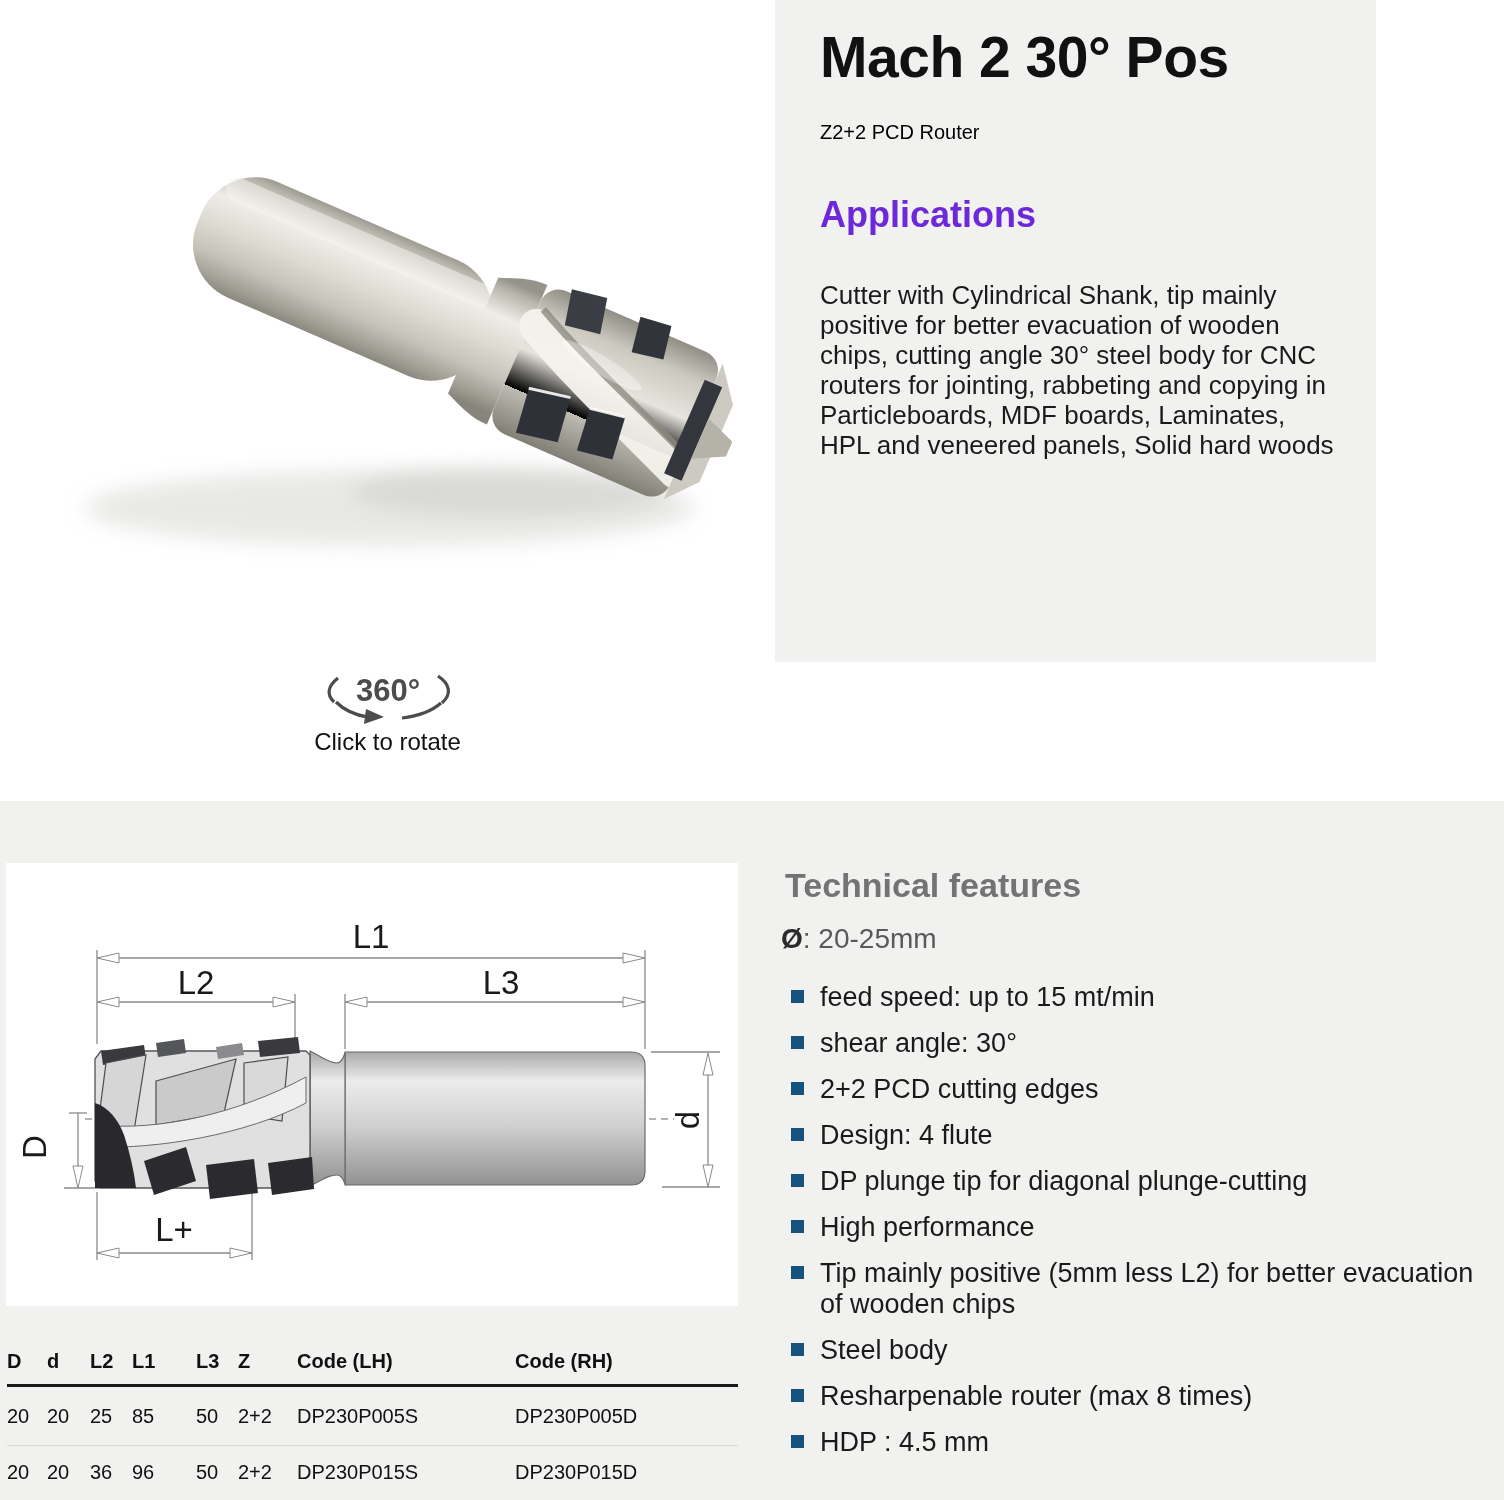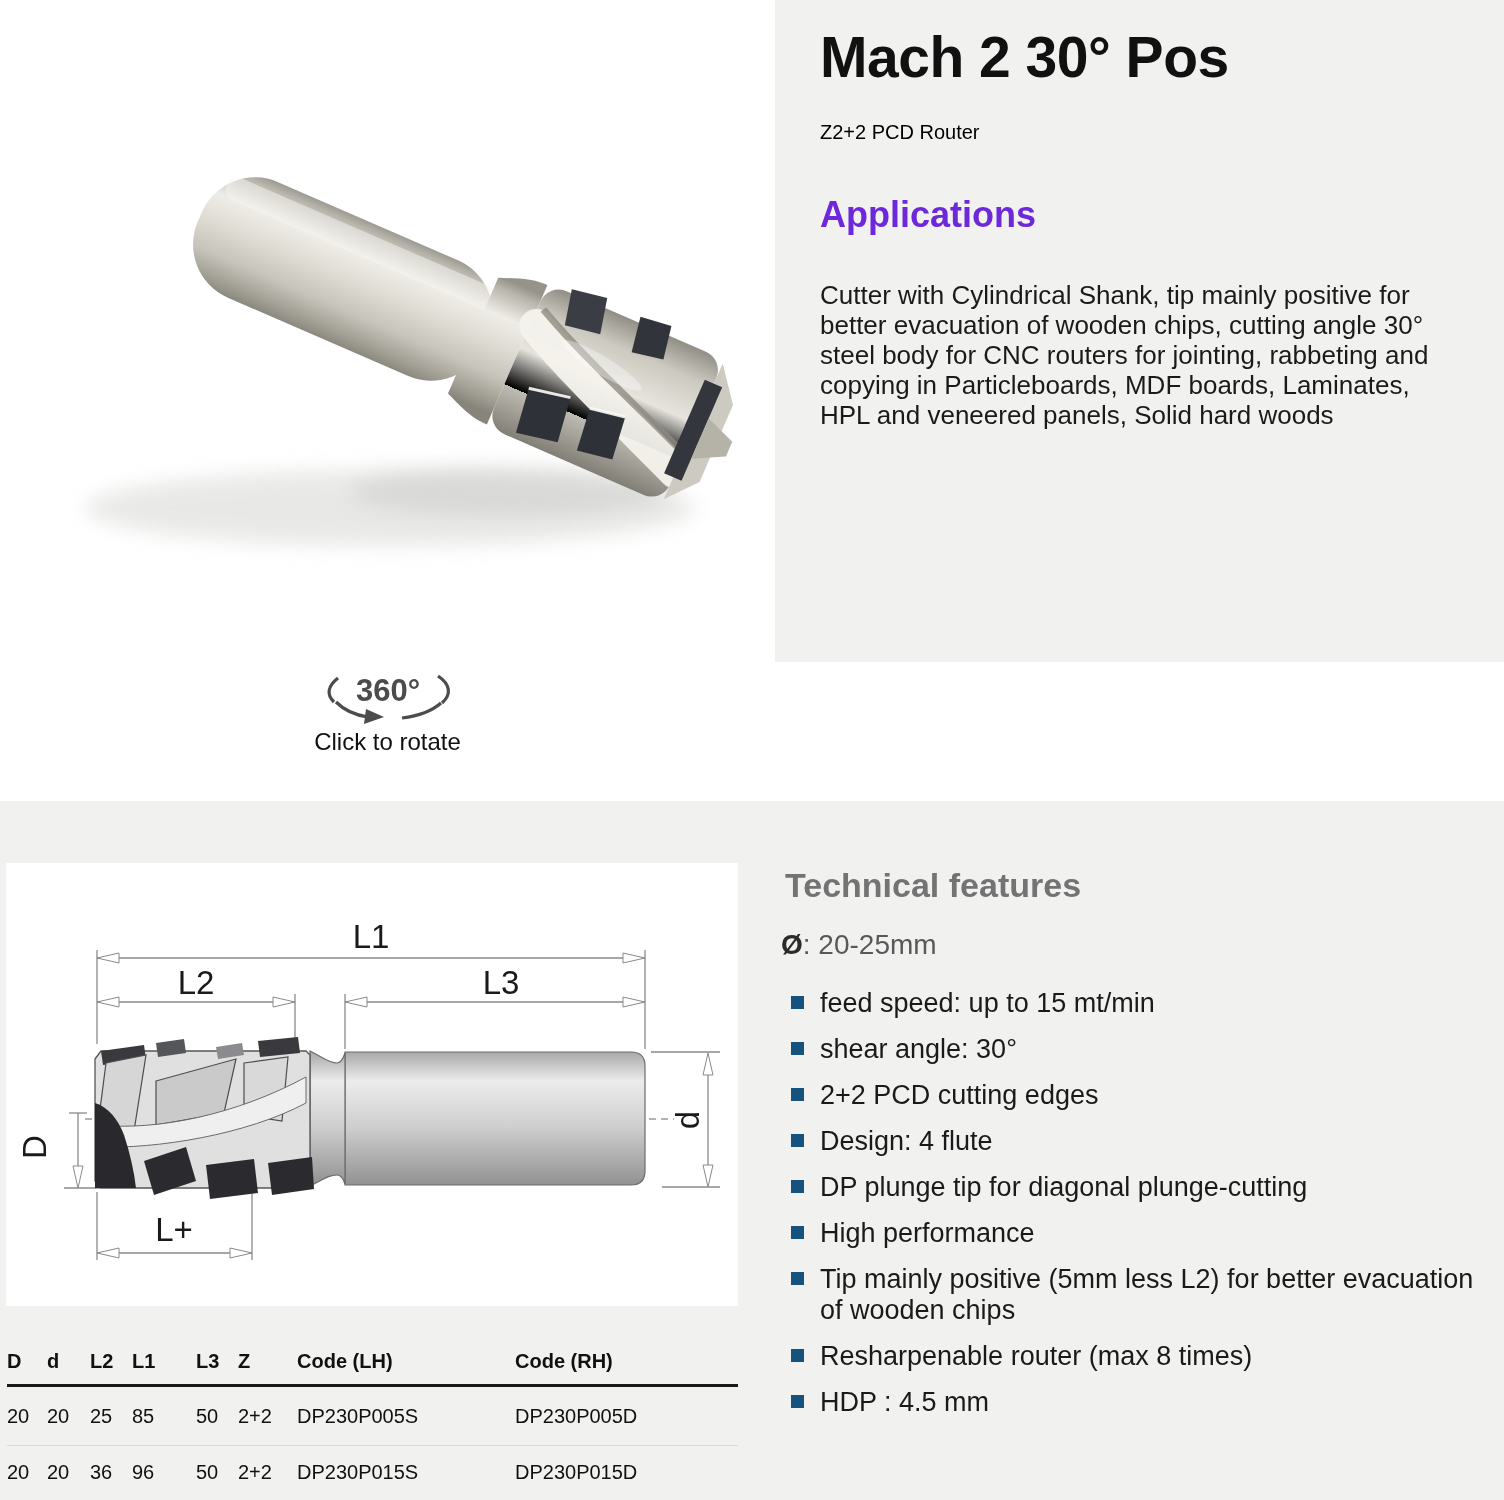--- a/index.html
+++ b/index.html
@@ -1,20 +1,20 @@
 <!DOCTYPE html>
 <html><head>
 <meta charset="utf-8">
 <style>
   html,body{margin:0;padding:0;}
   .page{position:relative;width:1504px;height:1500px;background:#ffffff;overflow:hidden;
         font-family:"Liberation Sans",sans-serif;color:#161616;}
 
   
-  .info-panel{position:absolute;left:775px;top:0;width:729px;height:662px;
+  .info-panel{position:absolute;left:775px;top:0;width:601px;height:662px;
               background:#f1f1f0;box-sizing:border-box;padding:28px 40px 0 45px;}
   .product-title{margin:0;font-size:57px;line-height:1.05;font-weight:700;
                  letter-spacing:-0.5px;color:#111111;}
   .product-subtitle{margin-top:33px;font-size:20px;color:#000000;}
   .applications-heading{margin:50px 0 0 0;font-size:36px;font-weight:700;color:#6d28d9;}
   .applications-text{margin-top:44px;font-size:26px;line-height:30px;max-width:648px;color:#1a1a1a;}
 
   
   .photo-wrap{position:absolute;left:30px;top:30px;width:710px;height:600px;}
   .rotate-widget{position:absolute;left:300px;top:662px;width:175px;text-align:center;cursor:pointer;}
@@ -29,21 +29,21 @@
   .t-head{display:grid;grid-template-columns:40px 43px 42px 64px 42px 59px 218px 1fr;
           height:46px;align-items:center;font-weight:700;border-bottom:3px solid #1a1a1a;}
   .t-row1{display:grid;grid-template-columns:40px 43px 42px 64px 42px 59px 218px 1fr;
           height:58px;align-items:center;border-bottom:1px solid #dadad8;}
   .t-row2{display:grid;grid-template-columns:40px 43px 42px 64px 42px 59px 218px 1fr;
           height:52px;align-items:center;}
 
   
   .tech-col{position:absolute;left:781px;top:61px;width:700px;}
   .tech-heading{margin:4px;font-size:34px;font-weight:700;color:#737373;}
-  .diameter-line{margin-top:24px;font-size:28px;color:#58595b;}
+  .diameter-line{margin-top:18px;font-size:28px;color:#58595b;}
   .diameter-line .sym{color:#2b2b2b;font-weight:700;}
   ul.features{list-style:none;margin:27px 0 0 0;padding:0;}
   ul.features li{position:relative;padding-left:39px;font-size:27px;line-height:31px;
                  margin-bottom:15px;max-width:672px;color:#1a1a1a;}
   ul.features li::before{content:"";position:absolute;left:10px;top:8px;width:13px;height:13px;
                  background:#15537e;}
 </style>
 </head>
 <body>
 
@@ -233,18 +233,19 @@
         <span class="sym">Ø</span><span>: 20-25mm</span>
       </div>
       <ul class="features">
         <li>feed speed: up to 15 mt/min</li>
         <li>shear angle: 30°</li>
         <li>2+2 PCD cutting edges</li>
         <li>Design: 4 flute</li>
         <li>DP plunge tip for diagonal plunge-cutting</li>
         <li>High performance</li>
         <li>Tip mainly positive (5mm less L2) for better evacuation of wooden chips</li>
+        <li>Steel body</li>
         <li>Resharpenable router (max 8 times)</li>
         <li>HDP : 4.5 mm</li>
       </ul>
     </div>
   </div>
 </div>
 
 </body></html>

